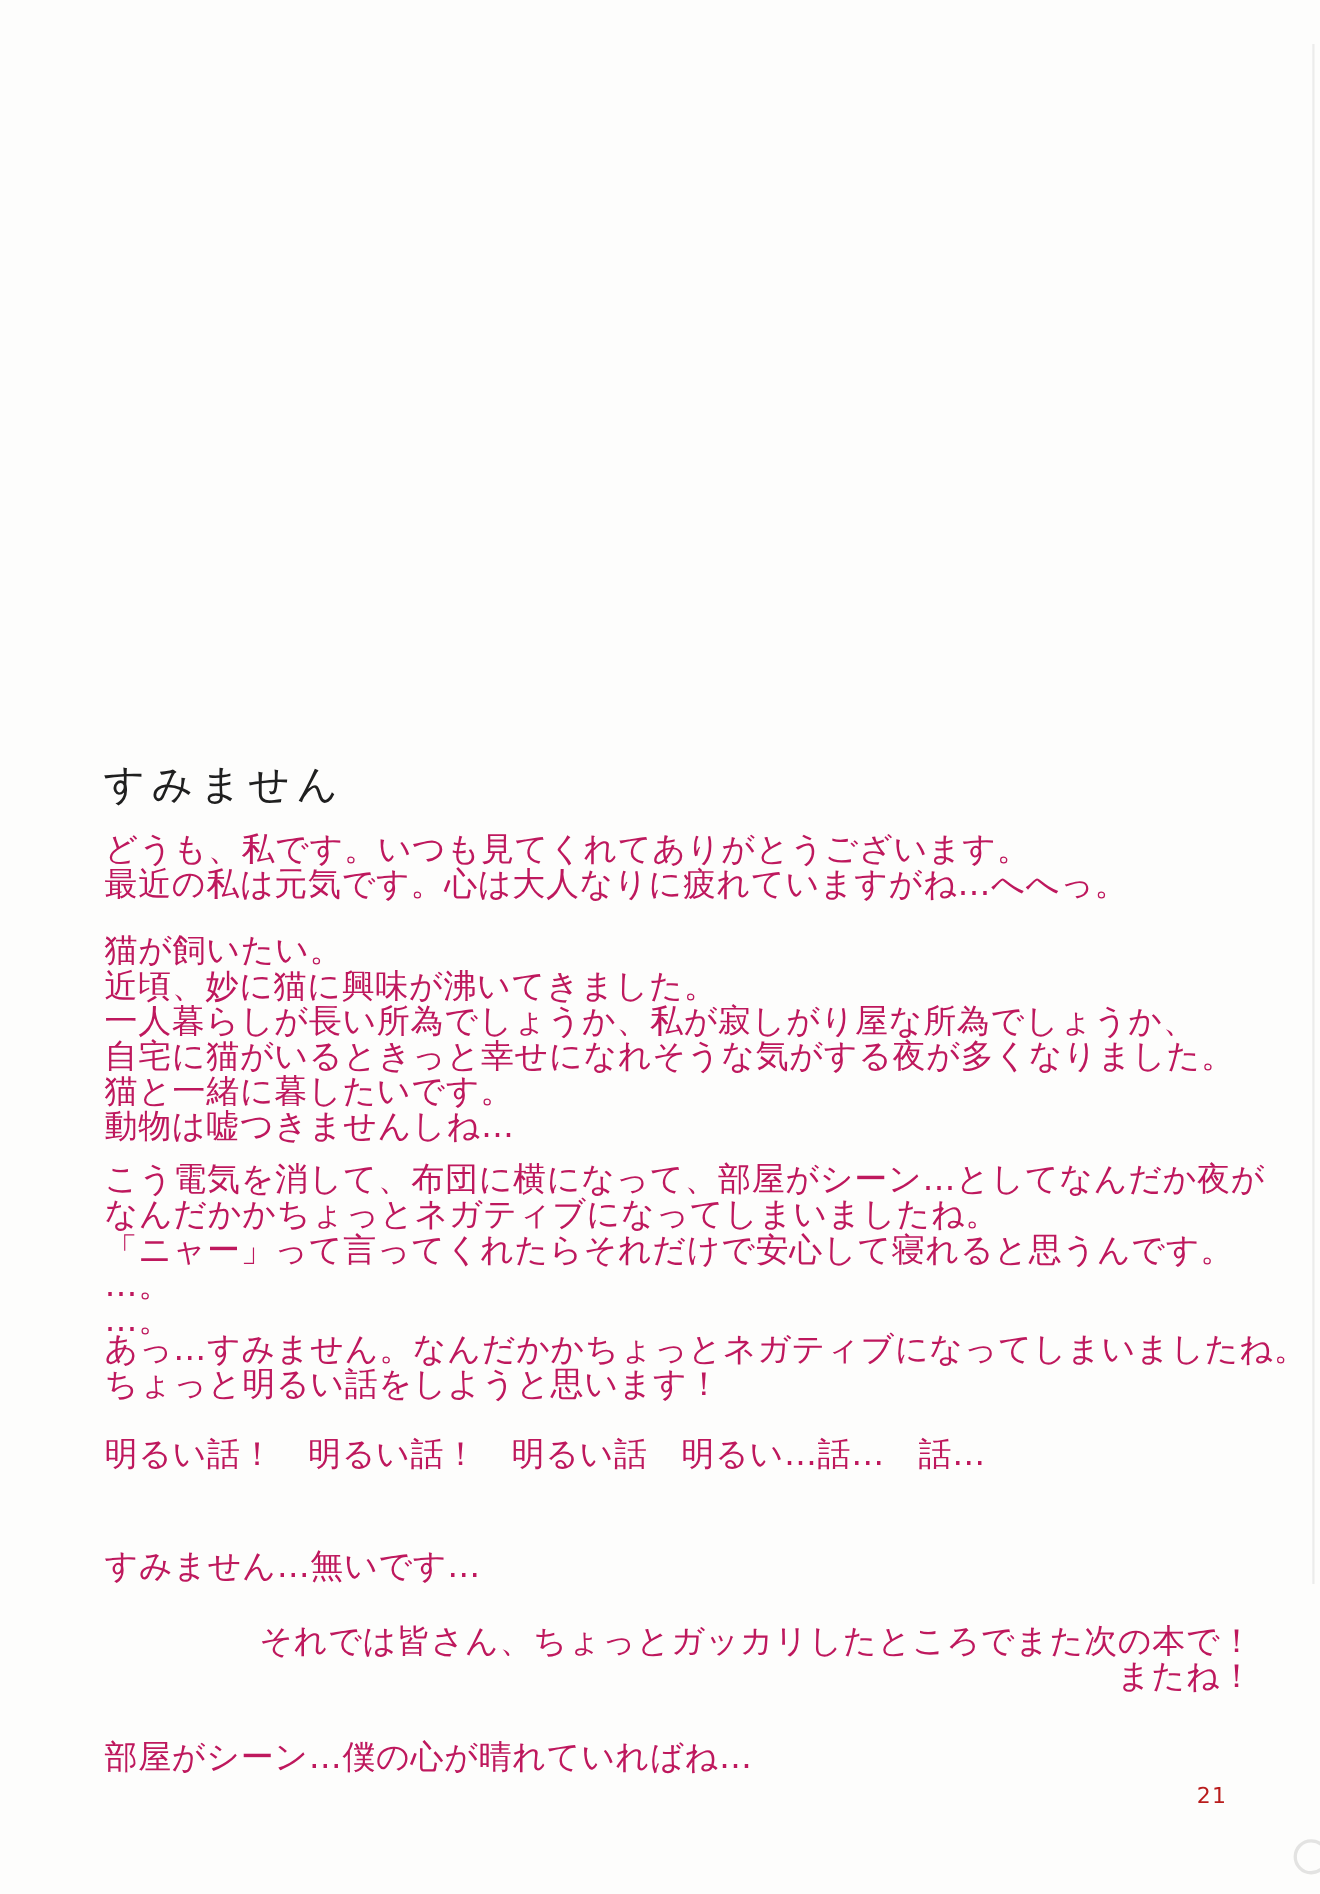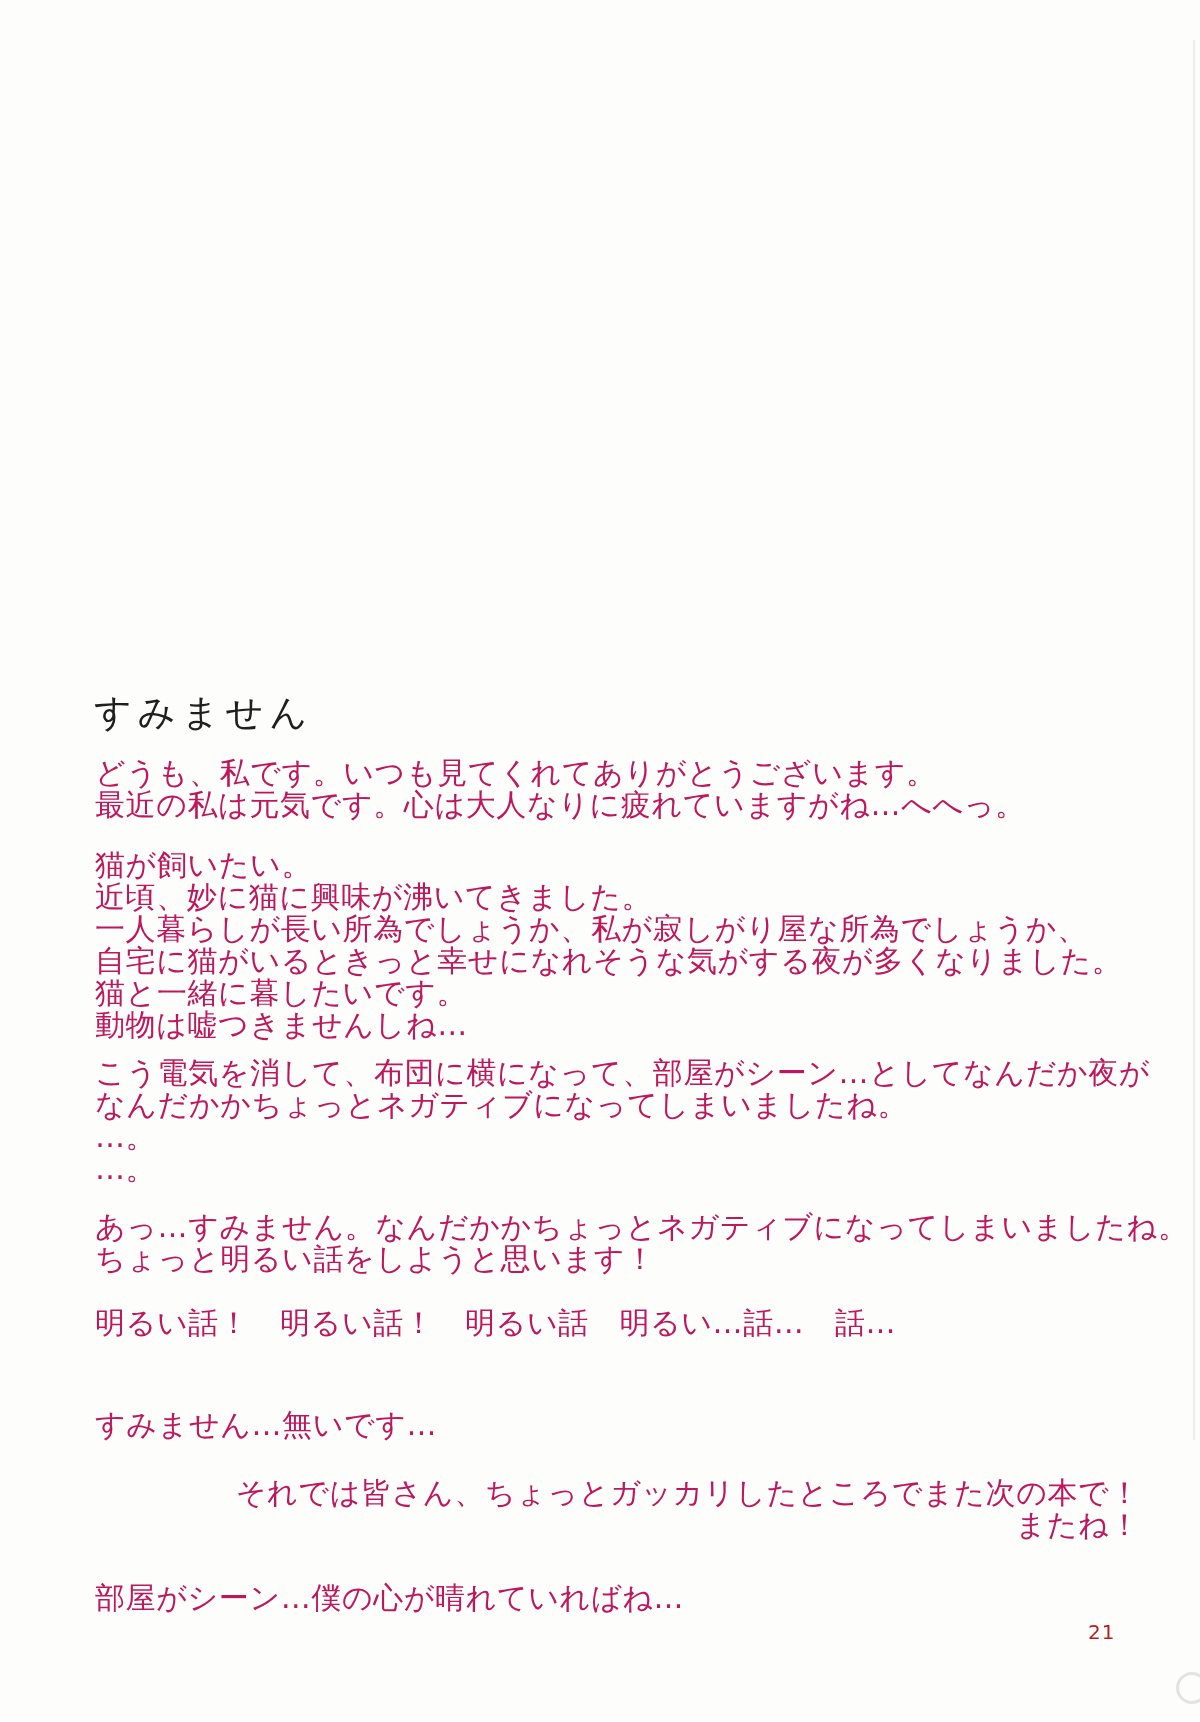--- a/index.html
+++ b/index.html
@@ -95,20 +95,21 @@
     <div class="line">近頃、妙に猫に興味が沸いてきました。</div>
     <div class="line">一人暮らしが長い所為でしょうか、私が寂しがり屋な所為でしょうか、</div>
     <div class="line">自宅に猫がいるときっと幸せになれそうな気がする夜が多くなりました。</div>
     <div class="line">猫と一緒に暮したいです。</div>
     <div class="line">動物は嘘つきませんしね…</div>
   </div>
 
   <div class="para p-2">
     <div class="line">こう電気を消して、布団に横になって、部屋がシーン…としてなんだか夜が</div>
     <div class="line">なんだかかちょっとネガティブになってしまいましたね。</div>
+    <div class="line">「ニャー」って言ってくれたらそれだけで安心して寝れると思うんです。</div>
     <div class="line">…。</div>
     <div class="line">…。</div>
   </div>
 
   <div class="para p-3">
     <div class="line">あっ…すみません。なんだかかちょっとネガティブになってしまいましたね。</div>
     <div class="line">ちょっと明るい話をしようと思います！</div>
   </div>
 
   <div class="para p-4">

